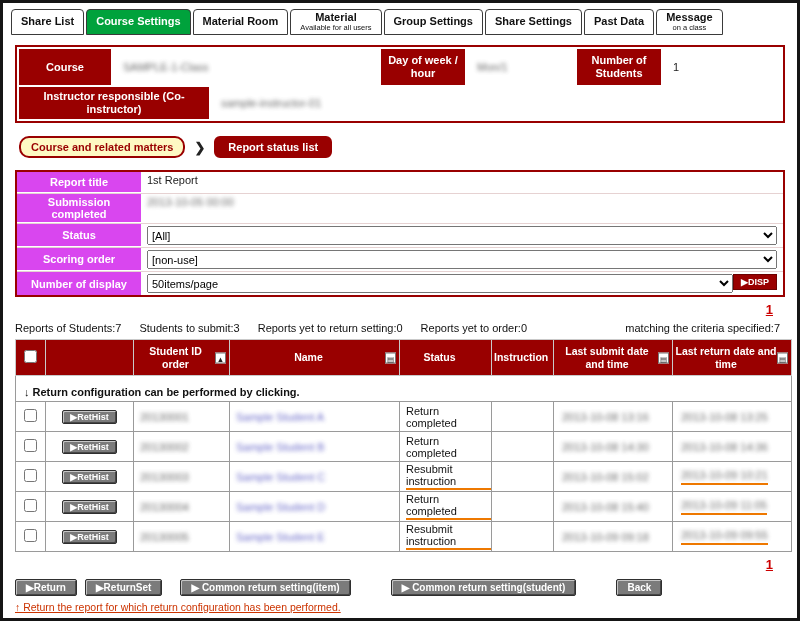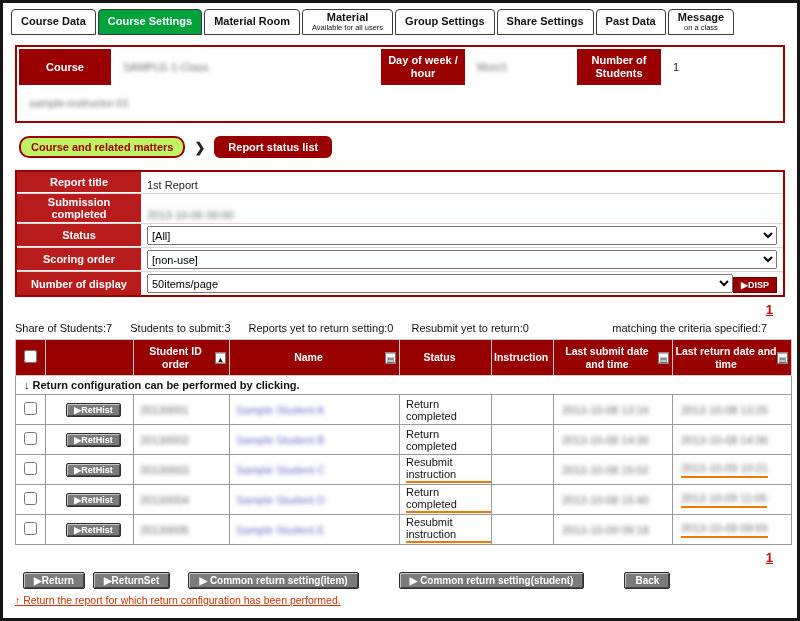--- a/index.html
+++ b/index.html
@@ -22,92 +22,92 @@
   .cb-label { background:#990000; color:#fff; font-weight:bold; font-size:11px;
               display:flex; align-items:center; justify-content:center; text-align:center; line-height:1.15; padding:2px 4px; }
   .cb-val { background:#fff; font-size:11px; display:flex; align-items:center; padding-left:10px; color:#222; }
   .r1 { height:36px; } .r2 { height:32px; }
   .w-course { width:92px; } .w-day { width:84px; } .w-dayval { width:108px; }
   .w-stud { width:84px; } .w-studval { width:118px; } .w-instr { width:190px; }
   .flex1 { flex:1; }
 
   
   .breadcrumb { display:flex; align-items:center; gap:9px; margin:13px 0 0 16px; height:22px; }
-  .crumb-left { background:#bef264; border:2px solid #990000; color:#990000; font-weight:bold; font-size:11px;
+  .crumb-left { background:#fef9c3; border:2px solid #990000; color:#990000; font-weight:bold; font-size:11px;
                 border-radius:10px; padding:3px 10px; cursor:pointer; font-family:inherit; }
   .crumb-sep { color:#222; font-weight:bold; font-size:13px; }
   .crumb-right { background:#990000; border:2px solid #990000; color:#fff; font-weight:bold; font-size:11px;
                  border-radius:6px; padding:3px 12px; cursor:pointer; font-family:inherit; }
 
   
   .filters { margin:12px 12px 0; border:2px solid #990000; background:#fff; }
   .frow { display:flex; align-items:stretch; border-bottom:1px solid #e6d2d2; }
   .frow:last-child { border-bottom:none; }
-  .flabel { width:124px; background:#b91c1c; color:#fff; font-size:11px; font-weight:bold;
+  .flabel { width:124px; background:#d946ef; color:#fff; font-size:11px; font-weight:bold;
             display:flex; align-items:center; justify-content:center; text-align:center;
             border-bottom:1px solid #fff; padding:2px 4px; }
   .frow:last-child .flabel { border-bottom:none; }
-  .fvalue { flex:1; display:flex; align-items:flex-end; padding:2px 6px; font-size:11px; color:#222; min-height:21px; }
+  .fvalue { flex:1; display:flex; align-items:flex-start; padding:2px 6px; font-size:11px; color:#222; min-height:21px; }
   .fvalue select { flex:1; font-size:11px; height:19px; font-family:inherit; cursor:pointer; }
   .dispbtn { background:#990000; color:#fff; font-size:9px; font-weight:bold; border:1px solid #6d0000;
              padding:2px 7px; cursor:pointer; font-family:inherit; }
 
   
   .pagenum { text-align:right; margin:3px 24px 0 0; height:16px; }
   .pagenum a { color:#CC0000; font-weight:bold; font-size:13px; text-decoration:underline; cursor:pointer; }
 
   
   .summary { display:flex; margin:6px 14px 0 12px; font-size:11px; color:#111; }
   .summary .item { margin-right:18px; white-space:nowrap; }
-  .summary .right { margin-left:auto; margin-right:16px; }
+  .summary .right { margin-left:auto; margin-right:3px; }
 
   
   table.main { width:776px; margin:5px 12px 0; border-collapse:collapse; table-layout:fixed; }
   .main th, .main td { border:1px solid #9a9a9a; overflow:hidden; }
   .main thead th { background:#990000; color:#fff; font-size:10.5px; font-weight:bold; height:36px;
                    border:1px solid #c9c9c9; position:relative; padding:2px 14px 2px 2px; text-align:center; line-height:1.2; }
   .main thead th.c-check, .main thead th.c-btn { padding:2px; }
   .sorticon { position:absolute; right:3px; top:50%; transform:translateY(-50%); width:11px; height:11px;
               background:#fff; color:#222; font-size:7.5px; line-height:11px; text-align:center;
               border:1px solid #777; cursor:pointer; font-weight:normal; }
-  .noterow td { font-size:11px; font-weight:bold; padding:3px 2px 3px 8px; color:#111; background:#fff; height:18px; }
+  .noterow td { font-size:11px; font-weight:bold; padding:10px 2px 3px 8px; color:#111; background:#fff; height:18px; }
   .main tbody tr.datarow { height:30px; background:#fff; }
   .main tbody td { font-size:11px; color:#111; }
   .c-check { text-align:center; }
   .c-btn { text-align:center; }
   .c-id, .c-name, .c-status { padding-left:6px; }
   .c-instr {}
   .c-date { padding-left:8px; font-size:9.5px; color:#333; }
   .blur { filter:blur(2.2px); opacity:.8; color:#444; }
   .blur.namelink { color:#4444bb; cursor:pointer; }
   .ul { border-bottom:2px solid #EE7800; padding-bottom:1px; display:inline-block; }
   .ulwrap { display:inline-block; }
   .ulwrap.ul { padding-bottom:2px; }
 
   
   .graybtn { background:#7b7b7b; color:#fff; border:1px solid #2f2f2f; border-radius:2px;
              box-shadow: inset 1px 1px 0 #c6c6c6, inset -1px -1px 0 #474747;
-             font-weight:bold; font-size:10px; padding:2px 10px; cursor:pointer; font-family:inherit; white-space:nowrap;margin-left:8px; }
+             font-weight:bold; font-size:10px; padding:2px 10px; cursor:pointer; font-family:inherit; white-space:nowrap; }
   .graybtn.small { font-size:9px; padding:1px 7px; }
 
   .actions { display:flex; align-items:center; margin:8px 12px 0; }
   .gap8 { margin-left:8px; } .gap18 { margin-left:18px; } .gap30 { margin-left:40px; }
 
   .note { margin:5px 0 0 12px; color:#CC3300; font-size:10.5px;text-decoration:underline; }
 
   input[type=checkbox] { cursor:pointer; }
 </style>
 </head>
 <body>
 
 <div class="page">
 
   <div class="tabbar">
     <div class="tab">
-        <span>Course Data</span>
+        <span>Share List</span>
       </div>
     <div class="tab active">
         <span>Course Settings</span>
       </div>
     <div class="tab">
         <span>Material Room</span>
       </div>
     <div class="tab">
       <span>Material</span>
       <span class="sub">Available for all users</span>
@@ -136,20 +136,21 @@
       <div class="cb-label w-day">Day of week / hour</div>
       <div class="cb-val w-dayval">
           <span class="blur">Mon/1</span>
         </div>
       <div class="cb-label w-stud">Number of Students</div>
       <div class="cb-val w-studval">
           <span>1</span>
         </div>
     </div>
     <div class="cb-row r2">
+      <div class="cb-label w-instr">Instructor responsible (Co-instructor)</div>
       <div class="cb-val flex1">
           <span class="blur">sample-instructor-01</span>
         </div>
     </div>
   </div>
 
   <div class="breadcrumb">
     <button class="crumb-left">Course and related matters</button>
     <span class="crumb-sep">❯</span>
     <button class="crumb-right">Report status list</button>
@@ -187,24 +188,24 @@
         <button class="dispbtn">▶DISP</button>
       </div>
     </div>
   </div>
 
   <div class="pagenum">
     <a>1</a>
   </div>
 
   <div class="summary">
-    <span class="item">Share of Students:7</span>
+    <span class="item">Reports of Students:7</span>
     <span class="item">Students to submit:3</span>
     <span class="item">Reports yet to return setting:0</span>
-    <span class="item">Resubmit yet to return:0</span>
+    <span class="item">Reports yet to order:0</span>
     <span class="right">matching the criteria specified:7</span>
   </div>
 
   <table class="main">
     <colgroup>
       <col style="width:30px">
         <col style="width:88px">
         <col style="width:96px">
         <col style="width:170px">
       <col style="width:92px">

